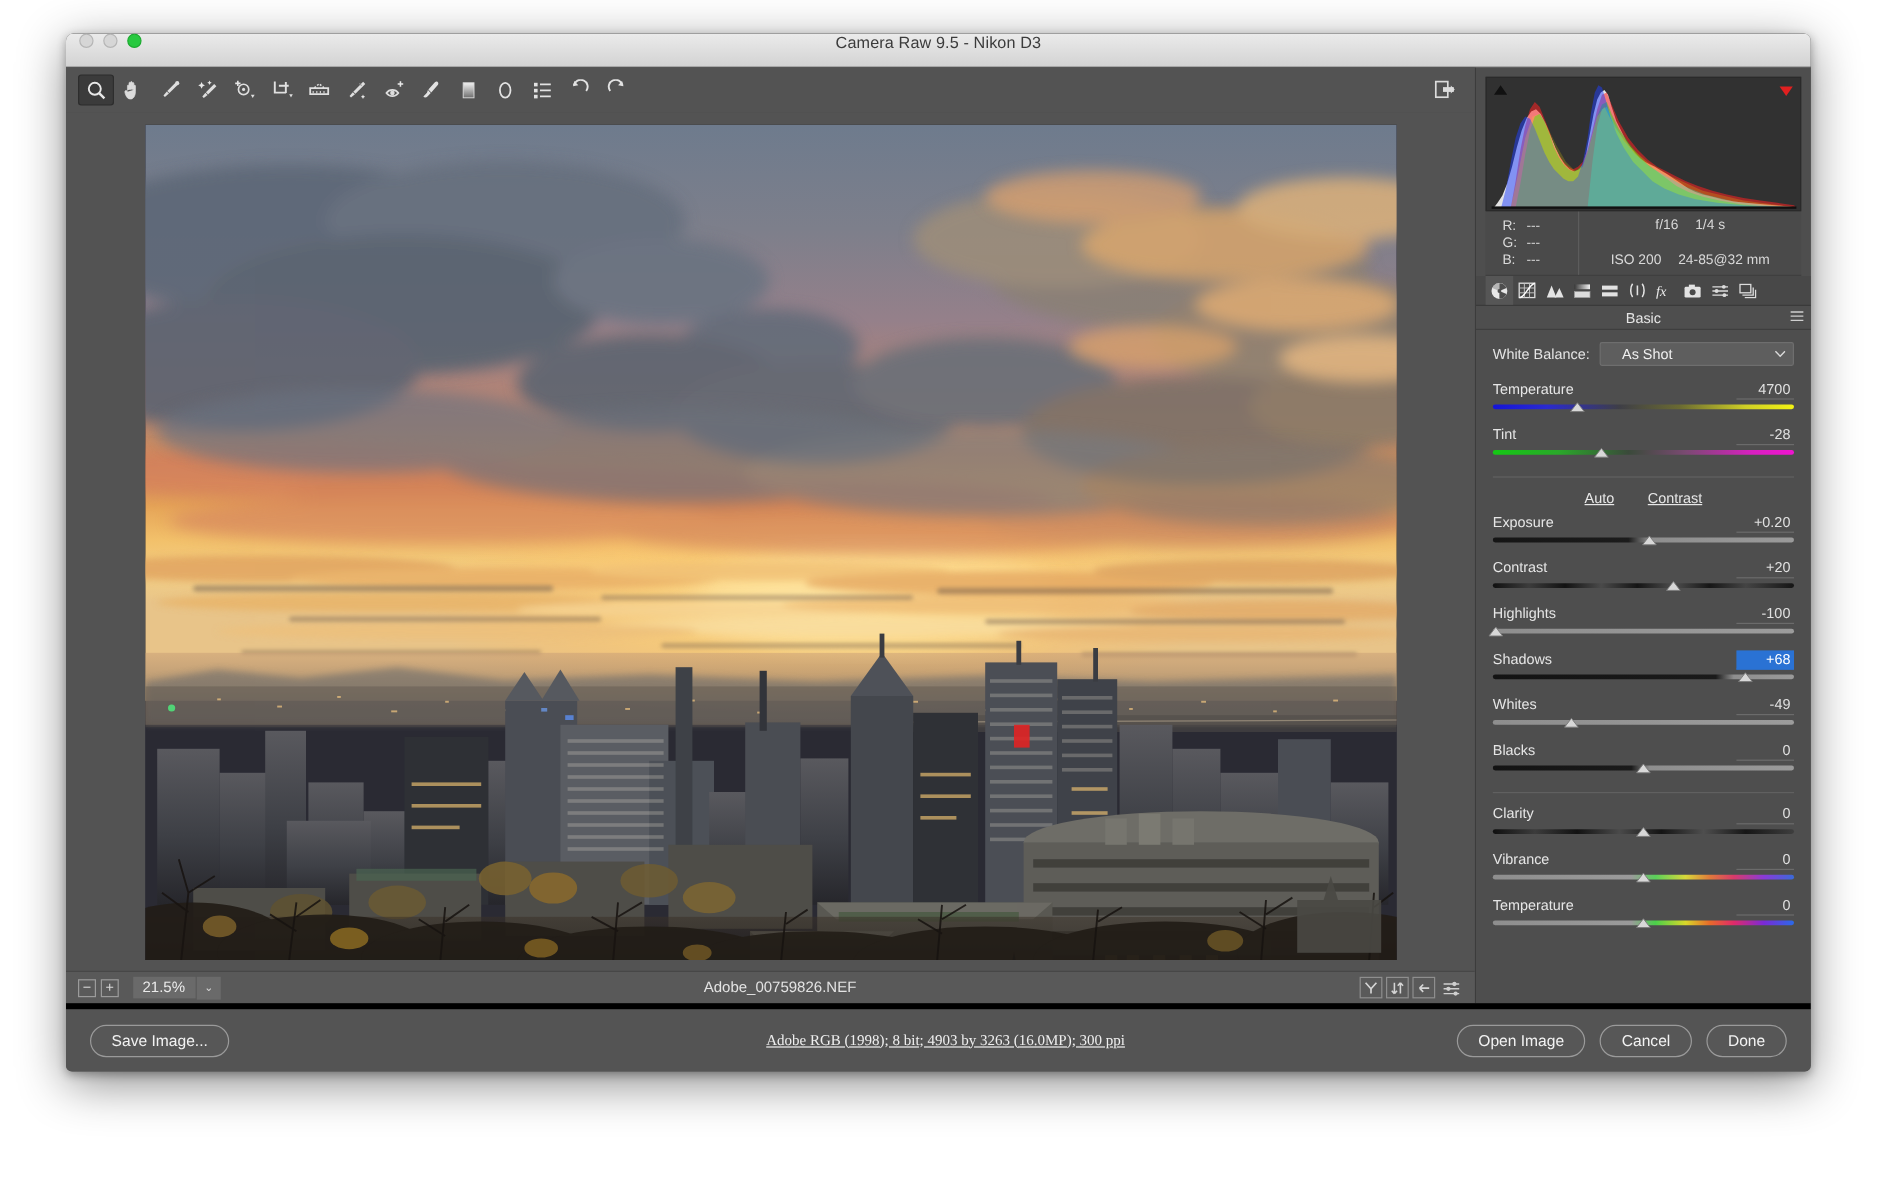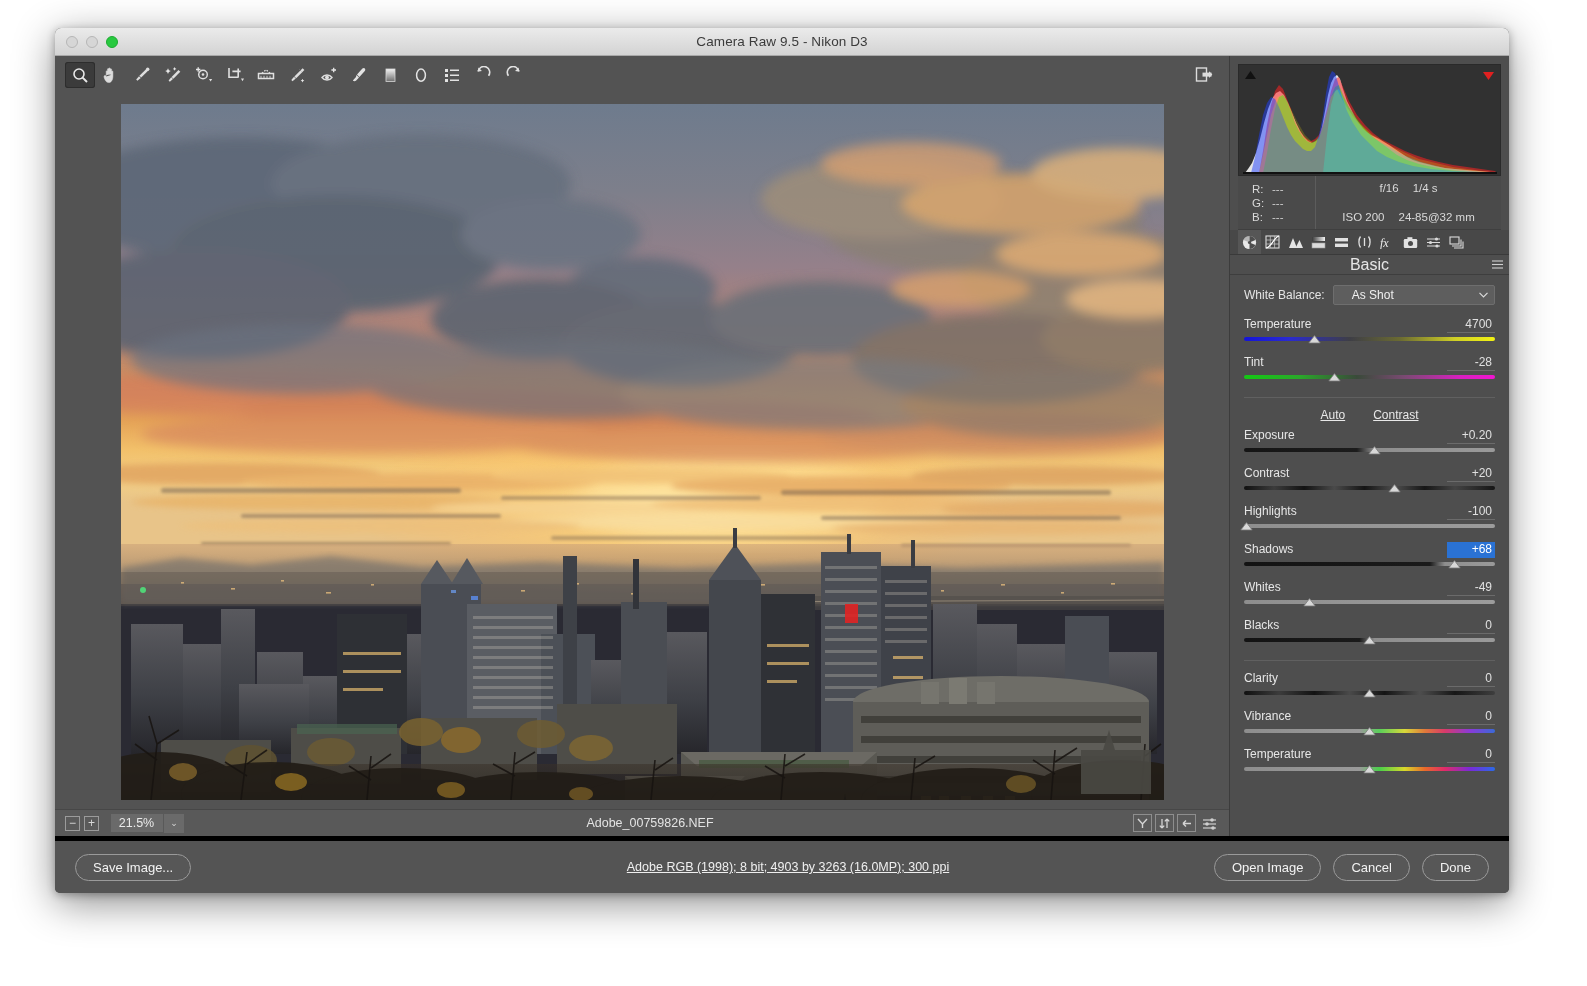--- a/index.html
+++ b/index.html
@@ -18,21 +18,21 @@
     border-radius: 6px 6px 5px 5px;
     box-shadow: 0 10px 40px rgba(0,0,0,.45), 0 2px 8px rgba(0,0,0,.3);
     overflow: hidden;
     display: flex; flex-direction: column;
   }
   
   #titlebar {
     height: 28px; flex: 0 0 28px;
     background: linear-gradient(#ebebeb, #d3d3d3);
     border-bottom: 1px solid #a8a8a8;
-    display: flex; align-items: center;
+    display: flex; 
     position: relative;
   }
   .lights { display: flex; gap: 8px; margin-left: 11px; }
   .light { width: 12px; height: 12px; border-radius: 50%; }
   .light.gray { background: #d6d6d6; border: 1px solid #b6b6b6; }
   .light.green { background: #28c940; border: 1px solid #1dab31; }
   #win-title {
     position: absolute; left: 0; right: 0; text-align: center;
     font-size: 13.5px; color: #3b3b3b;
     letter-spacing: .1px;
@@ -167,21 +167,21 @@
     display: flex; align-items: center; justify-content: center;
     color: #d6d6d6;
   }
   .ptab.active { background: #565656; }
   #panel-title {
     height: 20px; flex: 0 0 20px;
     background: #4e4e4e;
     border-bottom: 1px solid #3e3e3e;
     display: flex; align-items: center; justify-content: center;
     position: relative;
-    font-size: 16px; color: #e6e6e6;
+    font-size: 12px; color: #e6e6e6;
   }
   #panel-menu { position: absolute; right: 6px; color: #cfcfcf; font-size: 11px; }
   #panel-body { flex: 1 1 auto; padding: 10px 14px 0 14px; overflow: hidden; }
   
   .wb-row { display: flex; align-items: center; margin-bottom: 12px; }
   .wb-label { font-size: 12px; color: #e4e4e4; margin-right: 8px; }
   .wb-select {
     flex: 1; height: 20px; background: #5e5e5e;
     border: 1px solid #6e6e6e; border-radius: 2px;
     display: flex; align-items: center;
@@ -238,20 +238,21 @@
     background: #575757;
     color: #f2f2f2; font-size: 13px;
     padding: 0 17px;
     display: flex; align-items: center; justify-content: center;
   }
   #info-link {
     position: absolute; left: 12px; right: 0; text-align: center;
     font-size: 12.5px; color: #efefef;
     text-decoration: underline;
     pointer-events: none;
+    font-family: Liberation Serif, serif;
   }
   #footer-right { position: absolute; right: 20px; display: flex; gap: 12px; align-items: flex-end; }
 </style>
 </head>
 <body>
 
 <div id="window">
 
   <div id="titlebar">
     <div class="lights">

